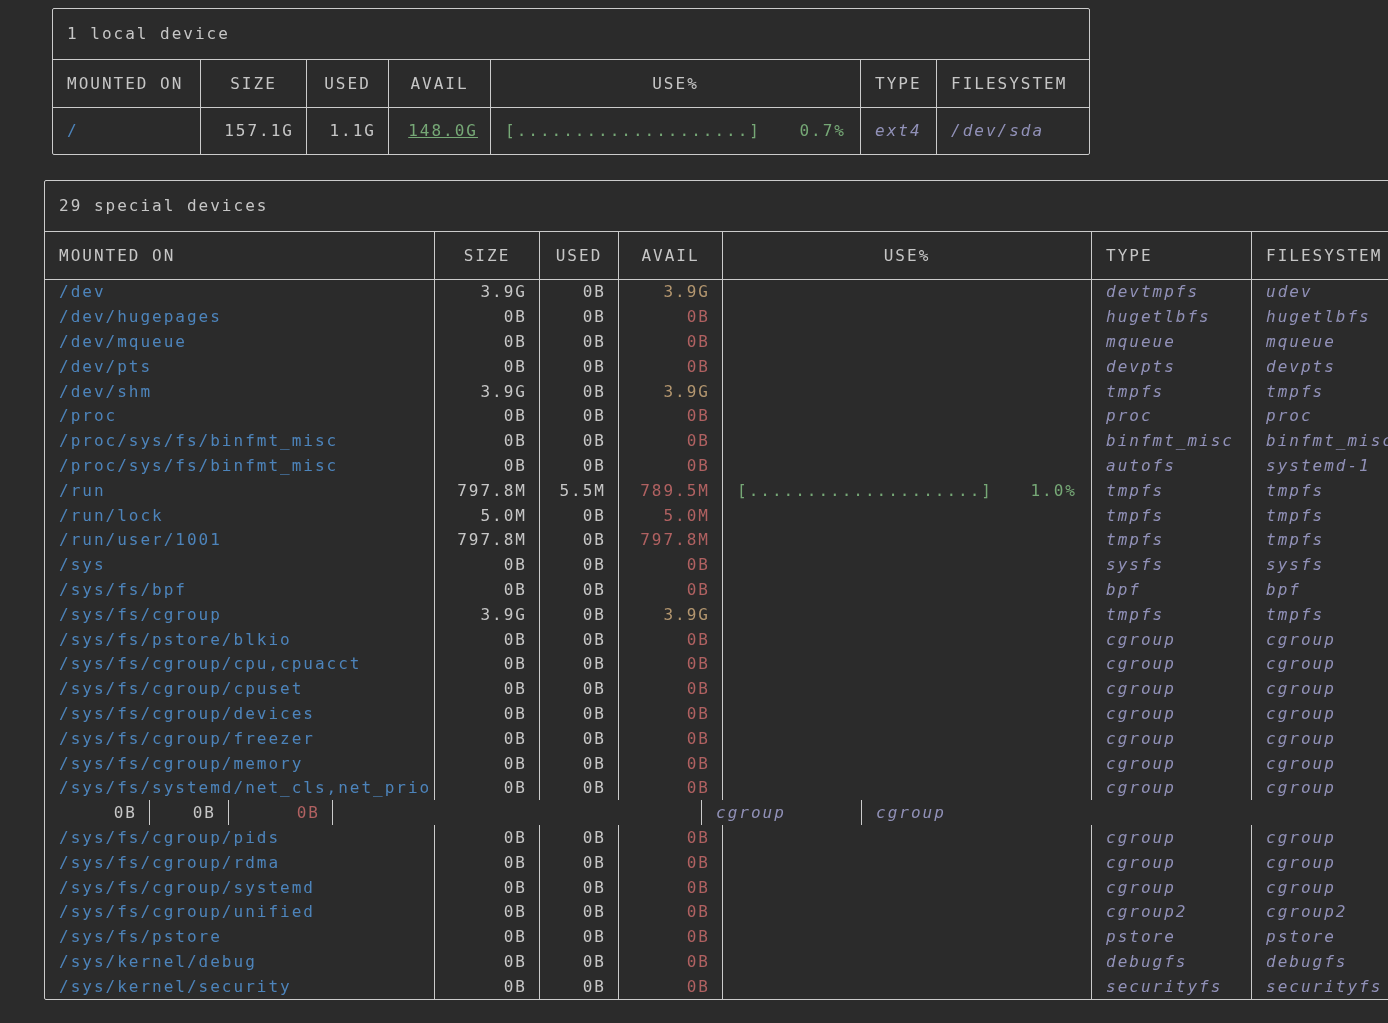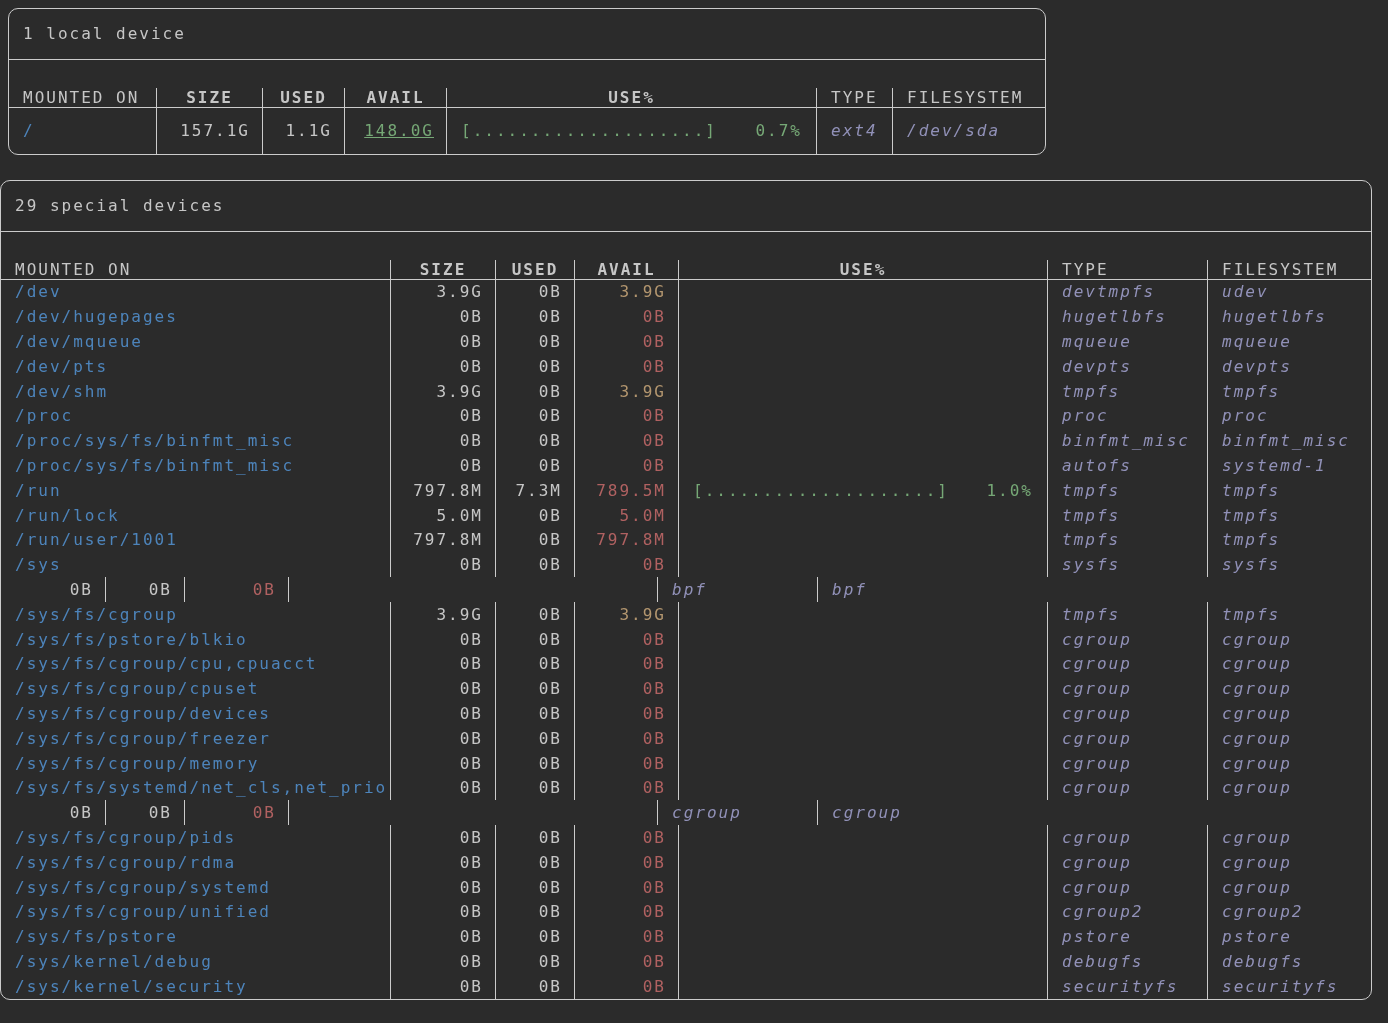--- a/index.html
+++ b/index.html
@@ -9,47 +9,48 @@
     font-family:"DejaVu Sans Mono","Liberation Mono",monospace;
     font-size:16px;
     letter-spacing:2px;
     color:var(--text,#c6c6c6);
     position:relative;
     overflow:hidden;
   }
   .duf-table{
     position:absolute;
     border:1.5px solid var(--border,#cbcbcb);
-    border-radius:10px;
+    border-radius:2px;
     background:var(--bg,#2b2b2b);
     box-sizing:border-box;
+    margin-left:44px;
   }
   #local-table{left:8px;top:8px;width:1038px;}
   #special-table{left:0;top:180px;width:1372px;}
   .title-row{
     height:50.5px;
     display:flex;align-items:center;
     padding-left:14px;
     border-bottom:1.5px solid var(--border,#cbcbcb);
     box-sizing:border-box;
   }
-  .header-row{display:flex;height:48px;border-bottom:1.5px solid var(--border,#cbcbcb);box-sizing:border-box;align-items:flex-end;}
+  .header-row{display:flex;height:48px;border-bottom:1.5px solid var(--border,#cbcbcb);box-sizing:border-box;}
   .row{display:flex;}
   #local-table .row{height:46.5px;}
   #special-table .row{height:24.8px;}
   .cell{
     box-sizing:border-box;
     border-right:1.5px solid var(--border,#cbcbcb);
     display:flex;align-items:center;
     white-space:nowrap;overflow:hidden;
   }
   .cell:last-child{border-right:none;}
   .al{justify-content:flex-start;padding-left:14px;padding-right:6px;}
   .ar{justify-content:flex-end;padding-right:12px;padding-left:6px;}
-  .ac{justify-content:center;font-weight:bold;}
+  .ac{justify-content:center;}
   .use-cell{justify-content:space-between;padding:0 14px 0 14px;}
   
   .t1.c0{width:148px}.t1.c1{width:106px}.t1.c2{width:82px}.t1.c3{width:102px}
   .t1.c4{width:370px}.t1.c5{width:76px}.t1.c6{width:151px}
   
   .t2.c0{width:390px}.t2.c1{width:105px}.t2.c2{width:79px}.t2.c3{width:104px}
   .t2.c4{width:369px}.t2.c5{width:160px}.t2.c6{width:162px}
   .mount{color:var(--blue,#4d84bb);}
   .neutral{color:var(--text,#c6c6c6);}
   .avail-green{color:var(--green,#76a876);text-decoration:underline;}
@@ -315,21 +316,21 @@
         </div>
       </div>
       <div class="row">
         <div class="cell t2 c0 mount al">
           <span>/run</span>
         </div>
         <div class="cell t2 c1 neutral ar">
           <span>797.8M</span>
         </div>
         <div class="cell t2 c2 neutral ar">
-          <span>7.3M</span>
+          <span>5.5M</span>
         </div>
         <div class="cell t2 c3 avail-red ar">
           <span>789.5M</span>
         </div>
         <div class="cell t2 c4 use-cell">
           <span class="bar">[....................]</span>
           <span class="pct">1.0%</span>
         </div>
         <div class="cell t2 c5 fs al">
           <span>tmpfs</span>
@@ -395,20 +396,23 @@
         </div>
         <div class="cell t2 c4 use-cell"></div>
         <div class="cell t2 c5 fs al">
           <span>sysfs</span>
         </div>
         <div class="cell t2 c6 fs al">
           <span>sysfs</span>
         </div>
       </div>
       <div class="row">
+        <div class="cell t2 c0 mount al">
+          <span>/sys/fs/bpf</span>
+        </div>
         <div class="cell t2 c1 neutral ar">
           <span>0B</span>
         </div>
         <div class="cell t2 c2 neutral ar">
           <span>0B</span>
         </div>
         <div class="cell t2 c3 avail-red ar">
           <span>0B</span>
         </div>
         <div class="cell t2 c4 use-cell"></div>

